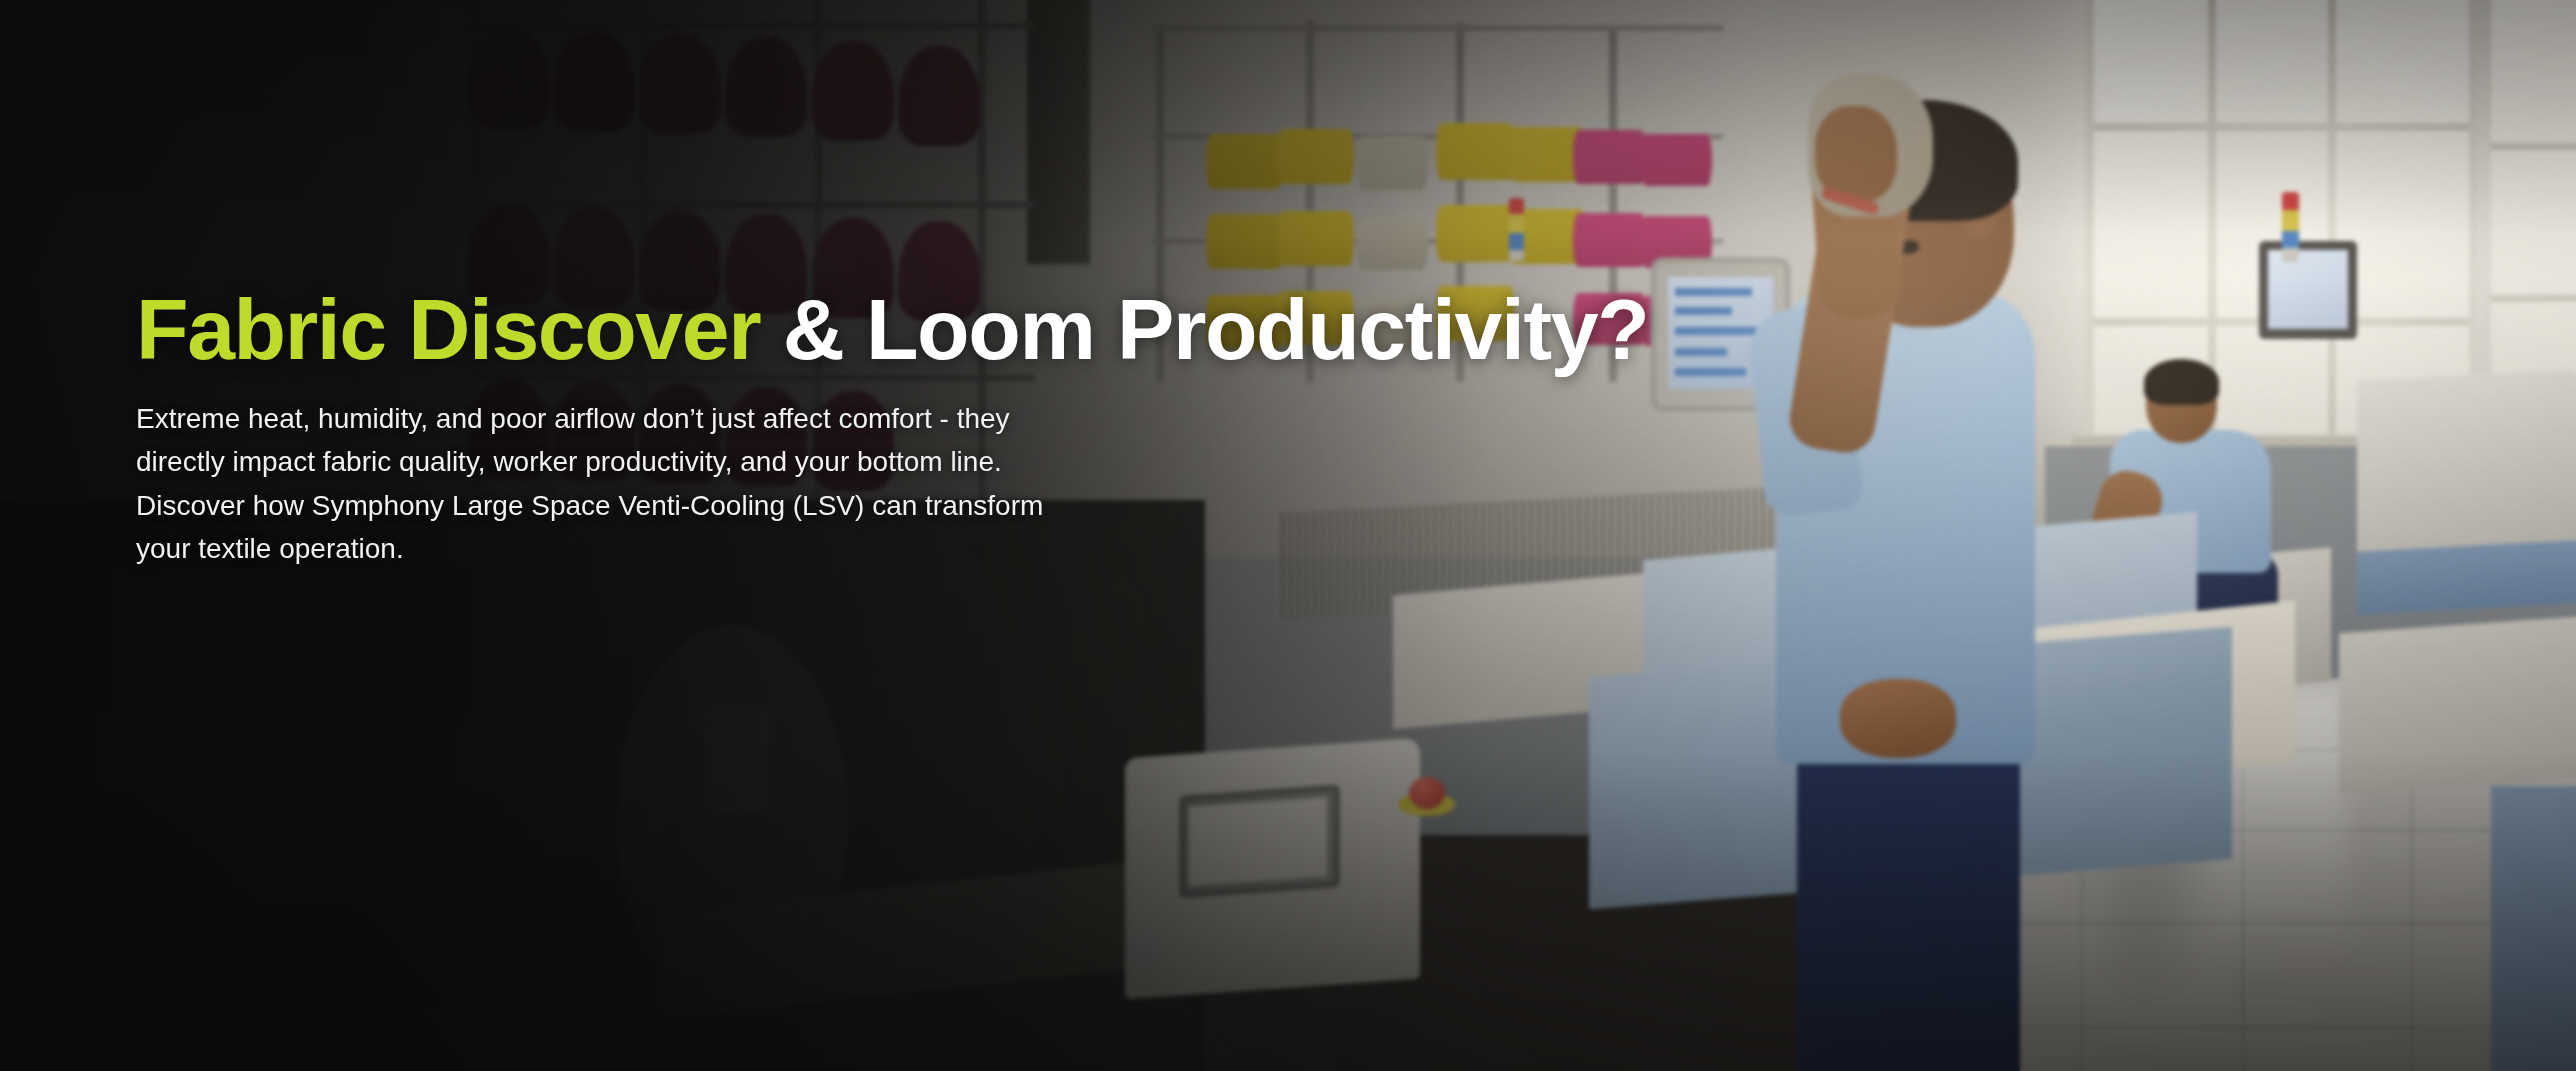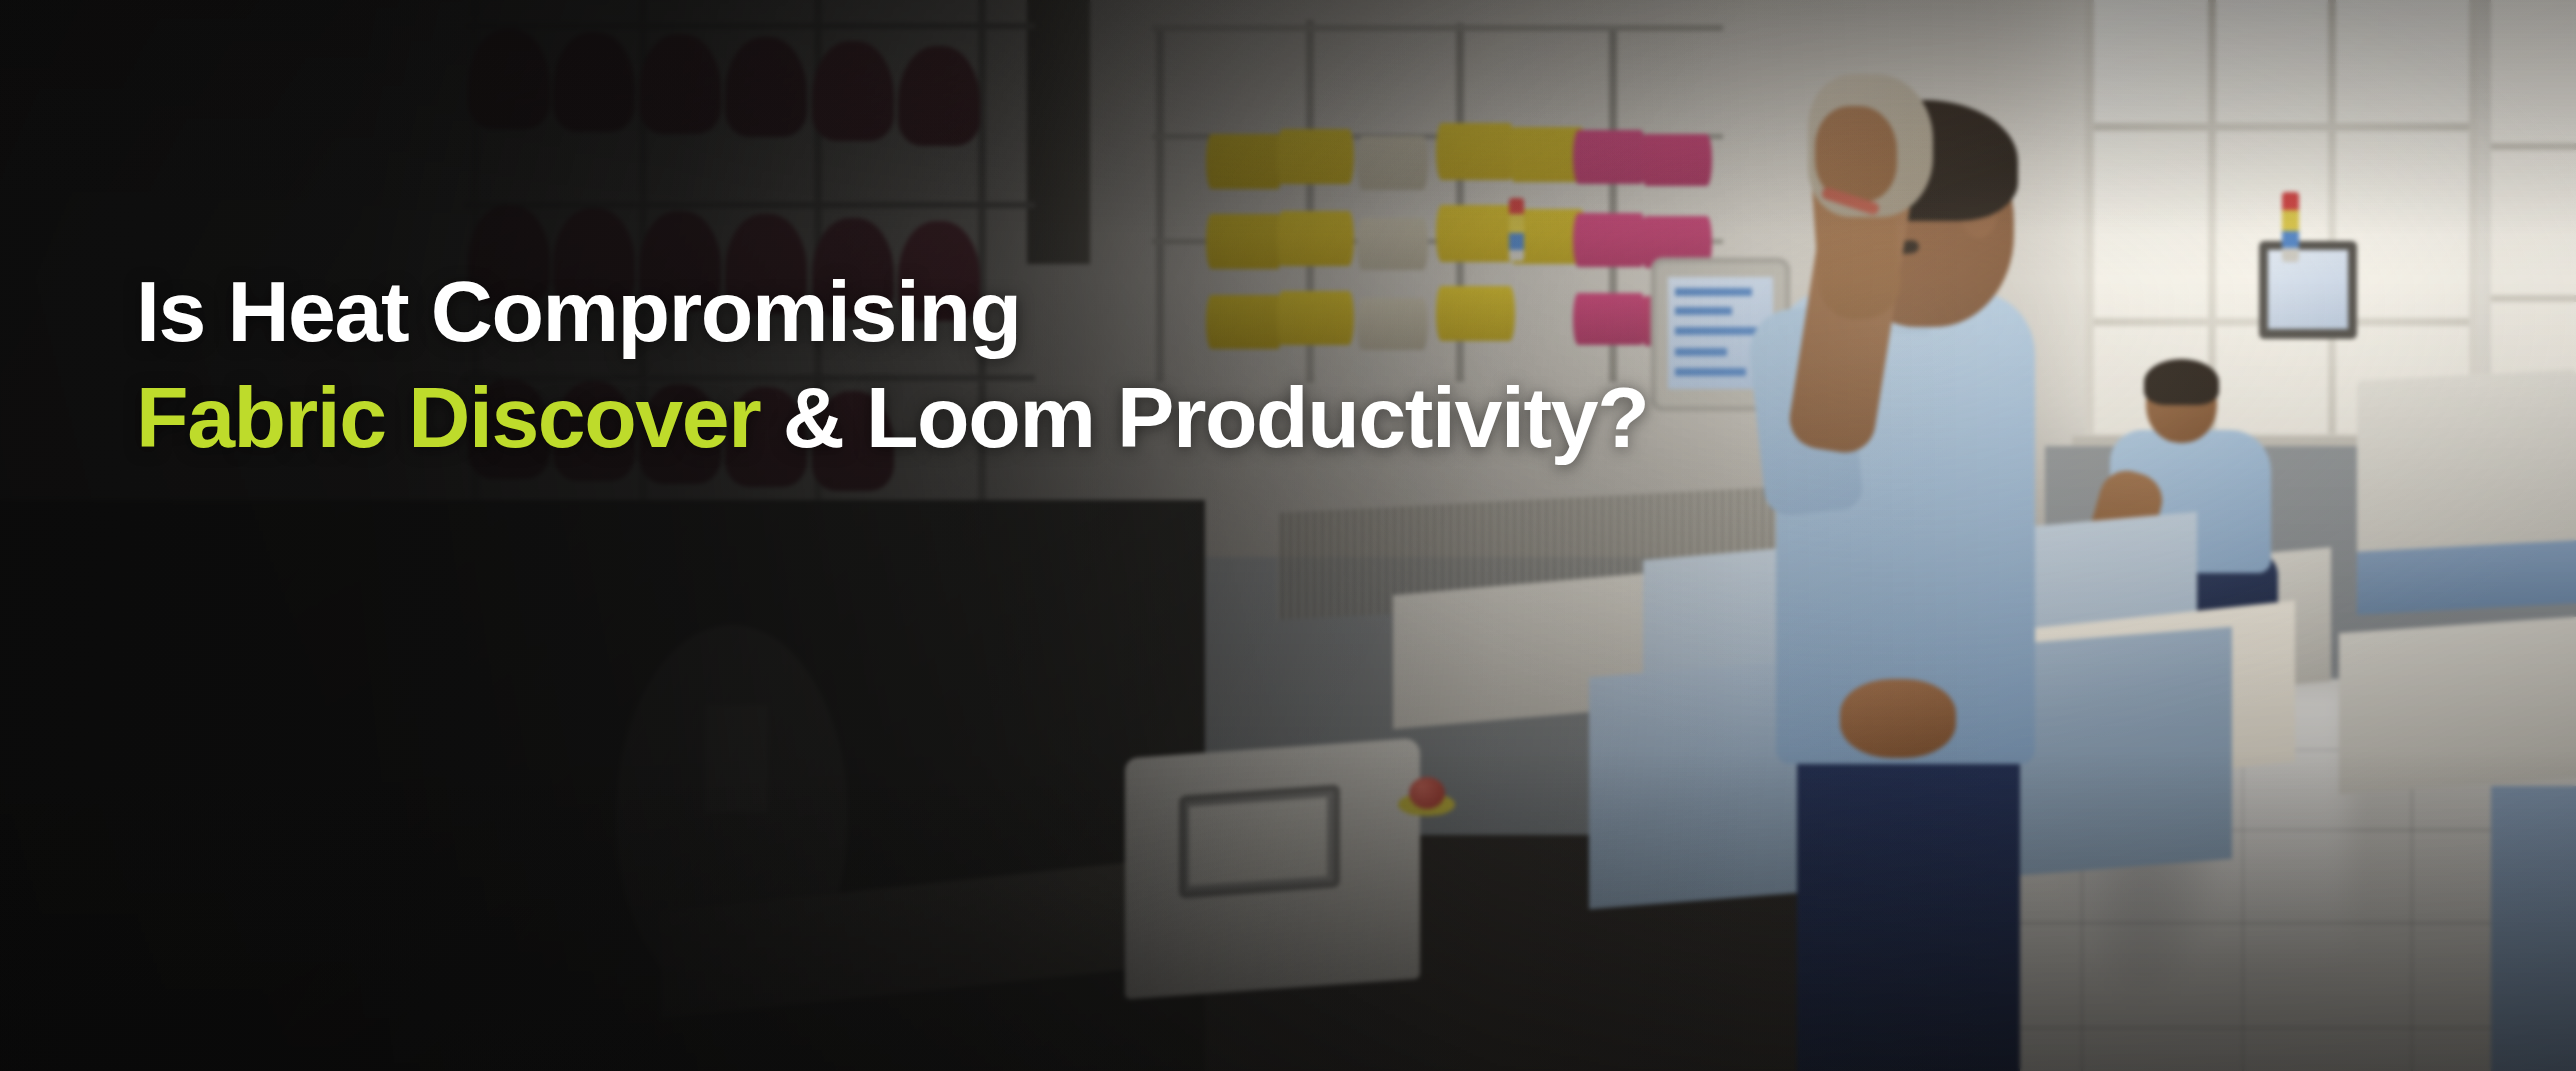--- a/index.html
+++ b/index.html
@@ -408,21 +408,21 @@
     <div class="soft"></div>
     <div class="warm"></div>
     <div class="grain"></div>
   </div>
 
   <div class="scrim"></div>
   <div class="scrim-v"></div>
 
   <div class="copy">
     <h1 class="h1">
-      <span>Is Heat Compromising</span>
       <span class="l2">
         <span class="accent">Fabric Discover</span><span> &amp; Loom Productivity?</span>
       </span>
     </h1>
+    <p class="lede">Extreme heat, humidity, and poor airflow don’t just affect comfort - they directly impact fabric quality, worker productivity, and your bottom line. Discover how Symphony Large Space Venti-Cooling (LSV) can transform your textile operation.</p>
   </div>
 
 </div>
 
 
 </body></html>

